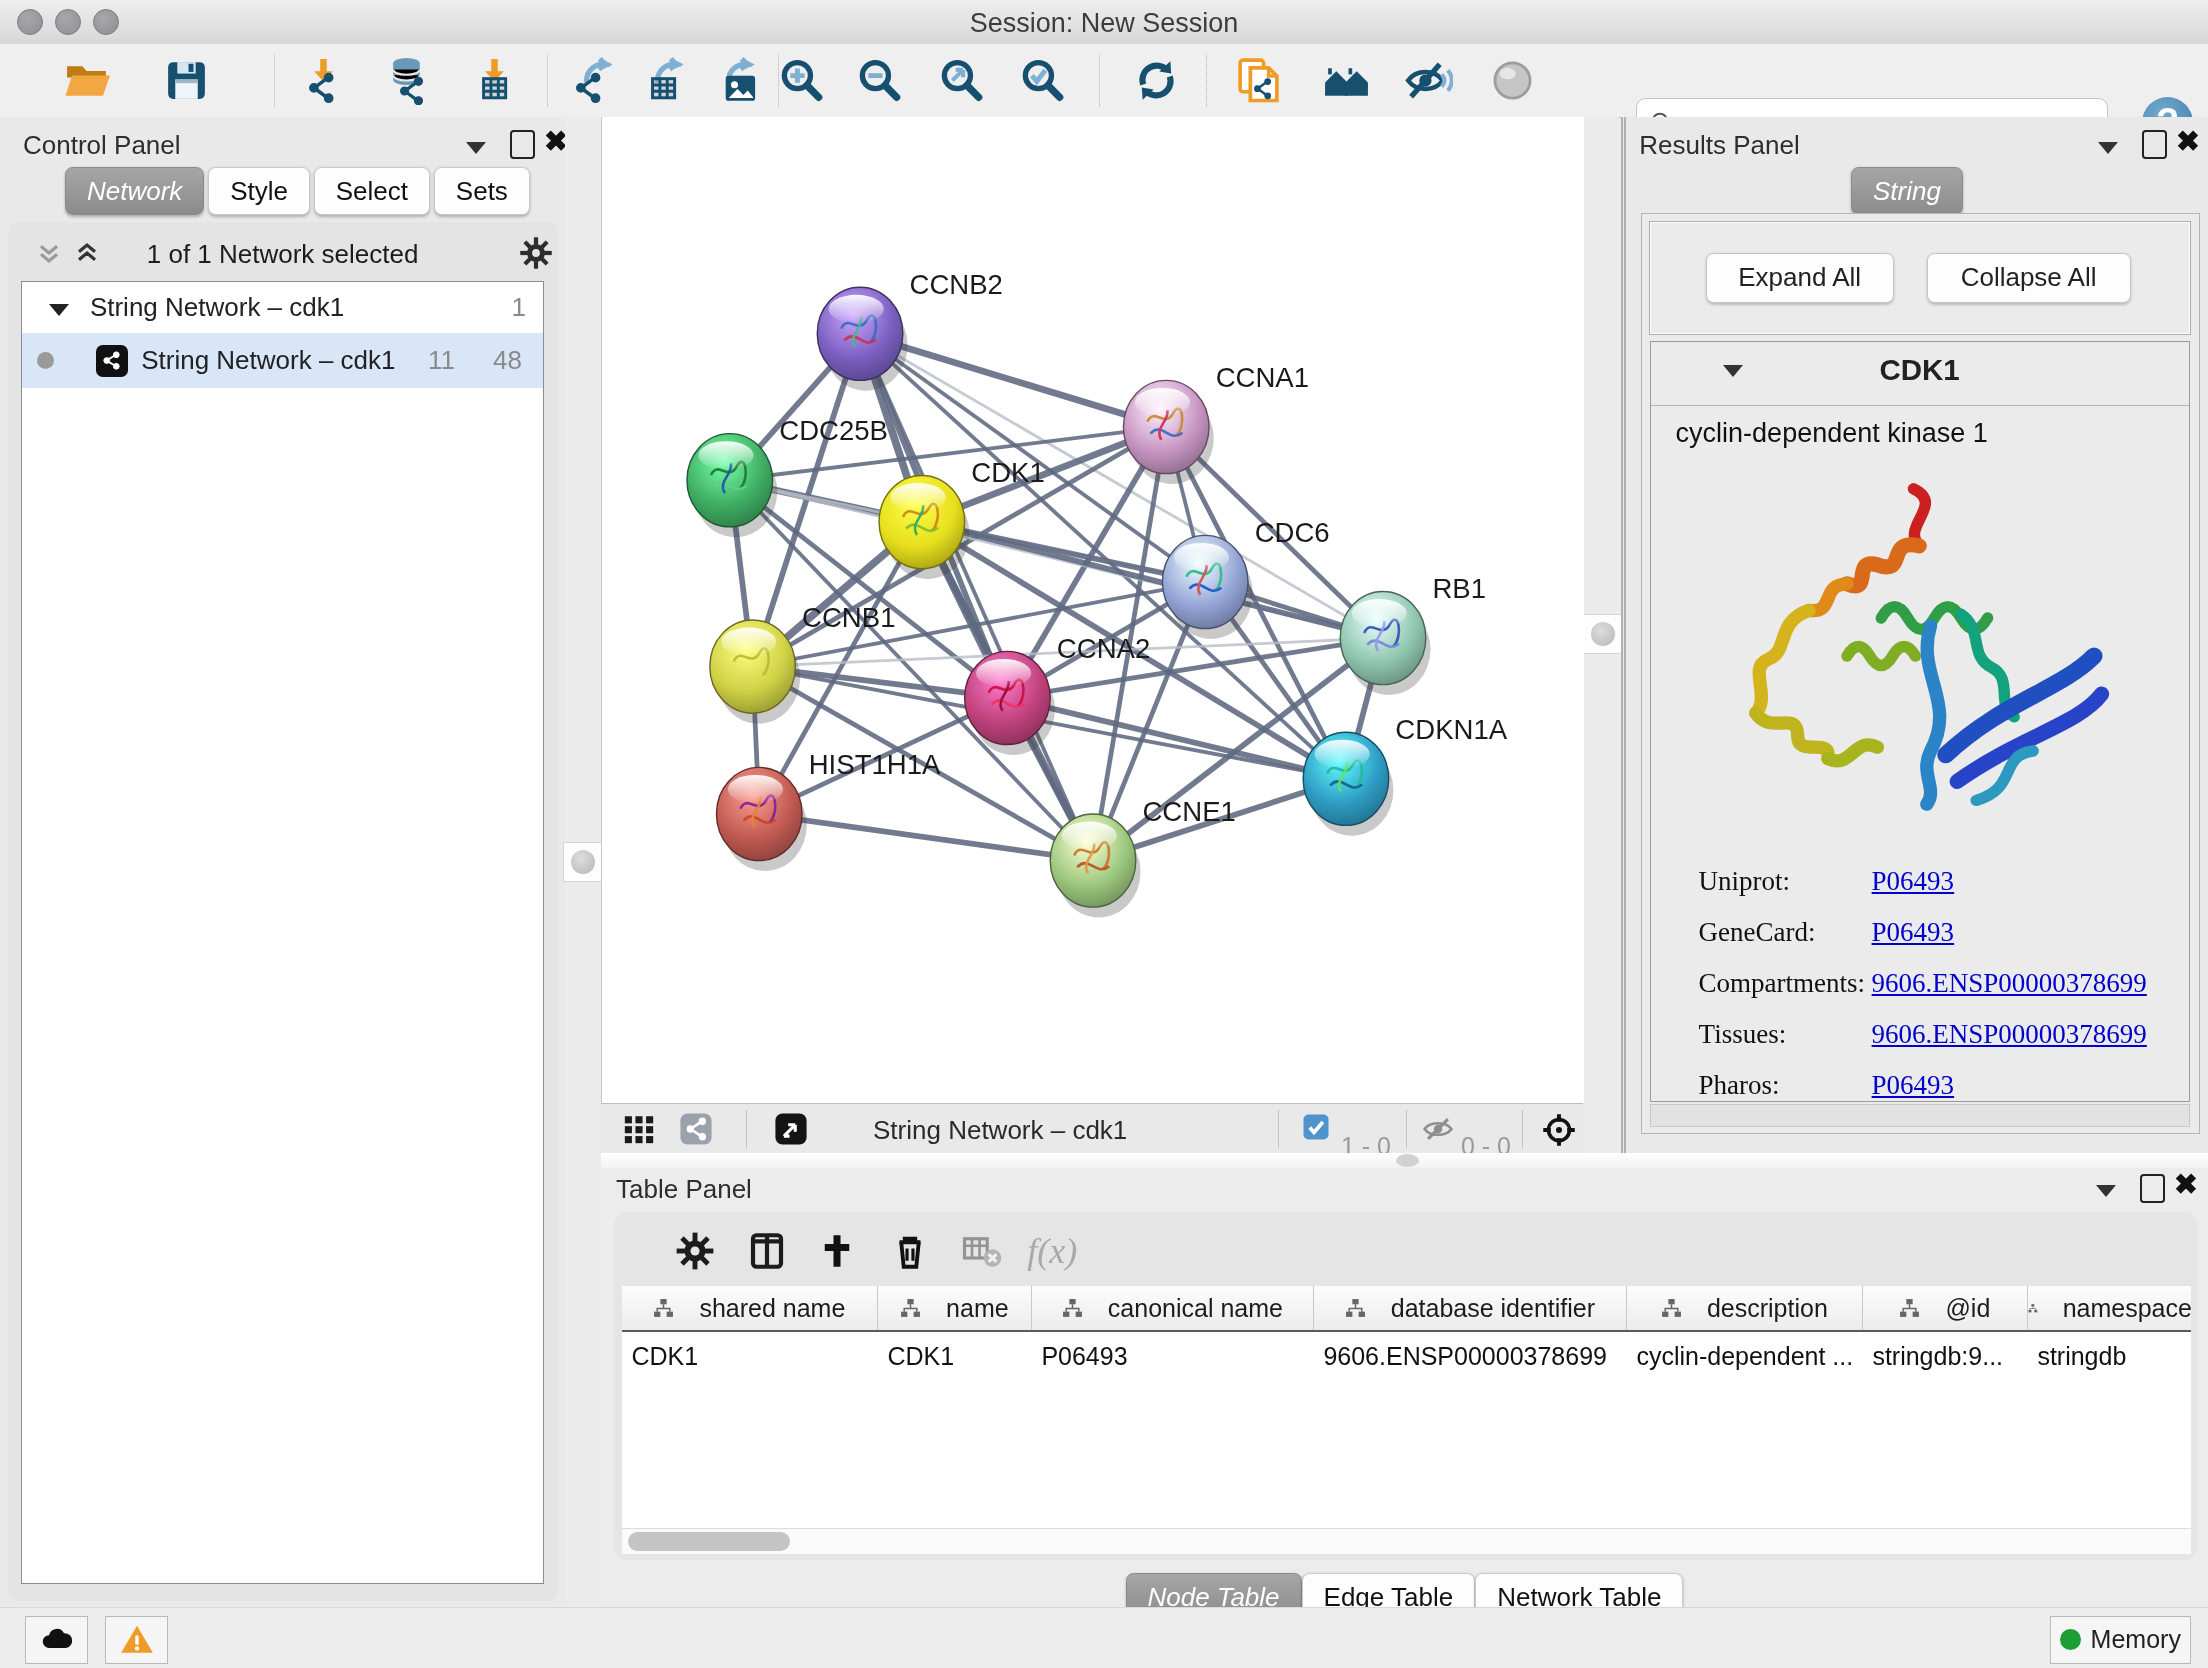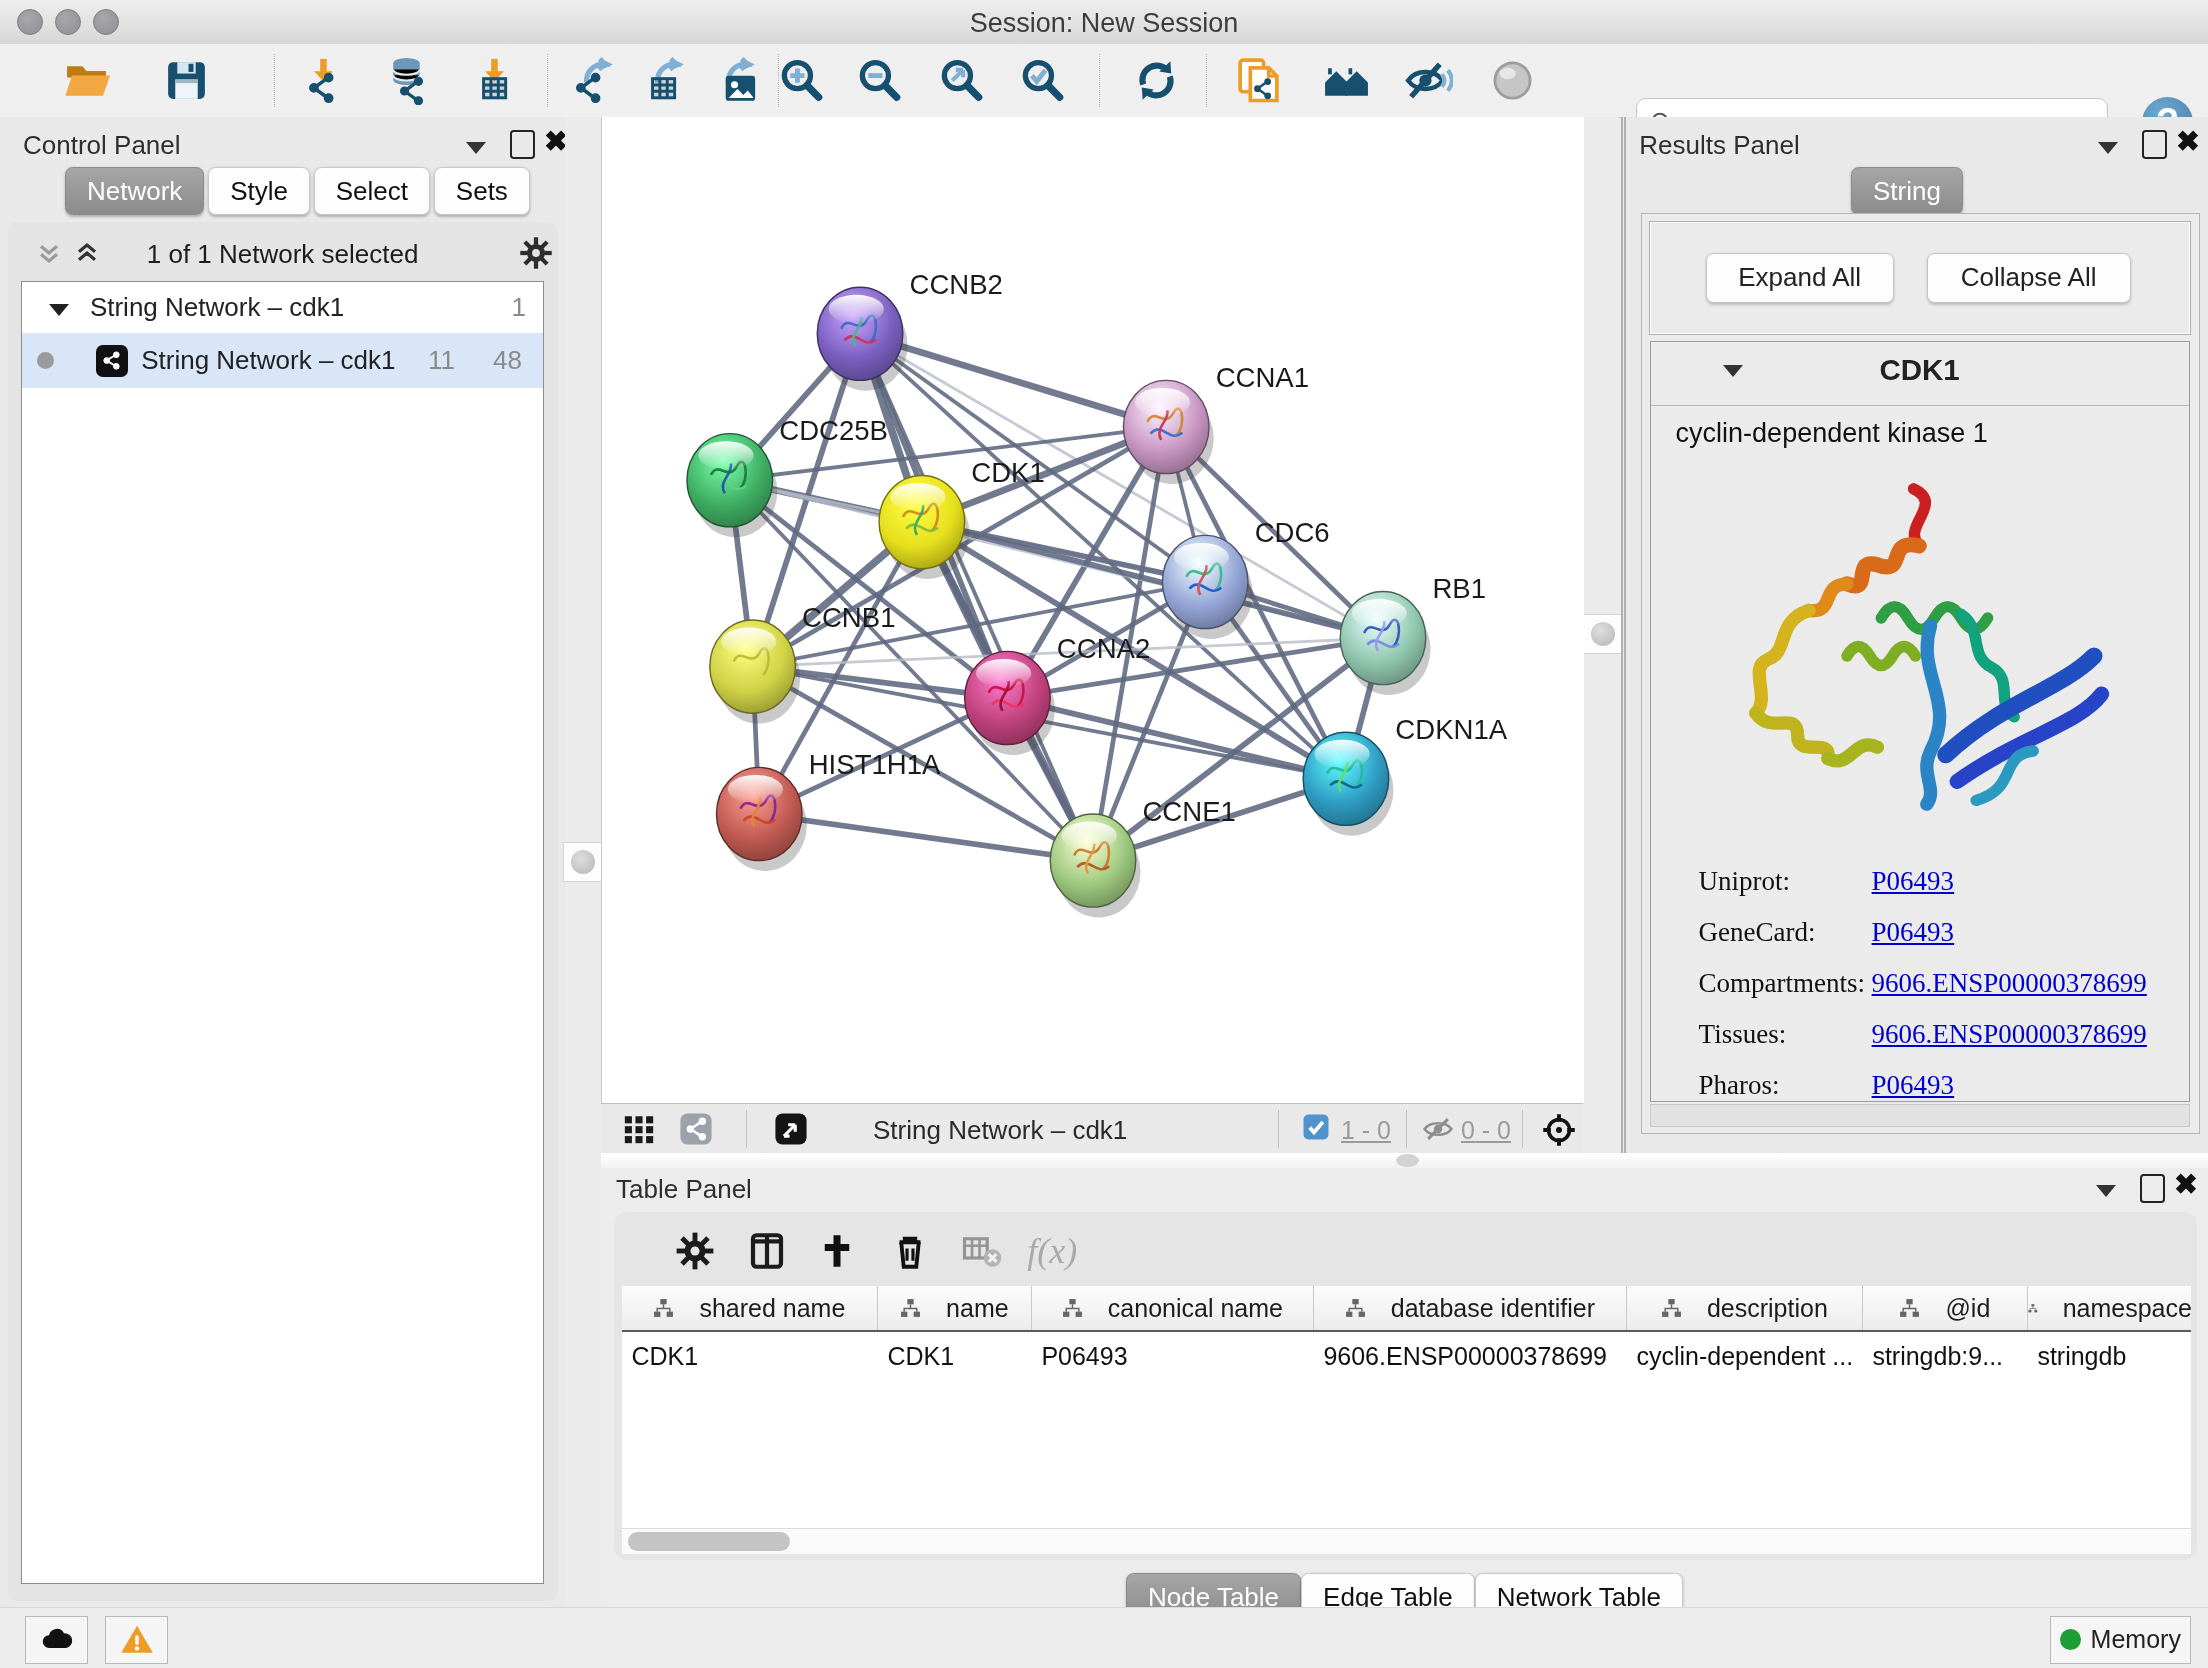--- a/index.html
+++ b/index.html
@@ -25,21 +25,21 @@
     background:radial-gradient(circle at 38% 32%,#71a9cf,#3f7ca6);color:#fff;font-size:38px;font-weight:bold;
     display:flex;align-items:center;justify-content:center;}
   
   .phead{font-size:26px;color:#2e2e2e;}
   .tri{width:0;height:0;border-left:10.5px solid transparent;border-right:10.5px solid transparent;border-top:12.4px solid #333;display:inline-block;}
   .floatbox{width:21px;height:25px;border:2.9px solid #222;border-radius:3.8px;display:inline-block;}
   .xmark{font-size:28.5px;font-weight:bold;color:#111;}
   .tabbtn{height:46px;border-radius:7.6px;border:1px solid #c9c9c9;background:#fdfdfd;color:#111;
     font-size:26px;display:flex;align-items:center;justify-content:center;padding:0 21px;
     box-shadow:0 1.9px 2.9px rgba(0,0,0,.25);}
-  .tabbtn.sel{background:linear-gradient(#a6a6a6,#8b8b8b);color:#fff;border-color:#8a8a8a;}
+  .tabbtn.sel{background:linear-gradient(#a6a6a6,#8b8b8b);color:#fff;border-color:#8a8a8a;font-style:italic;}
   
   #ctrlpanel{left:0;top:117px;width:565px;height:1490px;background:#e9e9e9;padding-left:36px;}
   #ctabs{position:absolute;left:65px;top:50px;display:flex;gap:3.8px;}
   #cinner{position:absolute;left:7.6px;top:105px;width:550px;height:1379px;background:#e4e4e4;border-radius:9.5px;}
   #netselrow{position:absolute;left:0;top:9.5px;width:100%;height:44px;}
   #netstatus{position:absolute;left:0;right:0;text-align:center;font-size:26px;color:#1c1c1c;top:7.6px;}
   #treebox{position:absolute;left:13.3px;top:59px;width:521px;height:1301px;background:#fff;border:1.9px solid #8d8d8d;}
   .trow{position:relative;width:100%;height:51px;font-size:26px;display:flex;align-items:center;}
   .trow .cnt{position:absolute;color:#8a8a8a;}
   #trow2{background:#d9e6f8;height:55px;}
@@ -49,21 +49,21 @@
   .grip{position:absolute;width:38px;height:38px;background:#fdfdfd;border:1px solid #d5d5d5;display:flex;align-items:center;justify-content:center;}
   .gripdot{width:24px;height:24px;border-radius:50%;background:radial-gradient(circle at 40% 35%,#dedede,#b5b5b5);}
   #hsplit{left:601px;top:1153px;width:1607px;height:15px;background:linear-gradient(#ffffff,#f2f2f2);}
   #hgrip{position:absolute;left:795px;top:1px;width:23px;height:13.3px;border-radius:50%;background:#d2d2d2;}
   
   #canvas{left:601px;top:117px;width:982px;height:986px;background:#fff;border-left:1px solid #c9c9c9;}
   #netstatusbar{left:601px;top:1103px;width:982px;height:49px;background:#e9e9e9;border-top:1px solid #bdbdbd;}
   .sbitem{position:absolute;top:7.6px;}
   .sbsep{position:absolute;top:5.7px;height:38px;border-left:1px solid #c2c2c2;}
   .sbtext{font-size:26px;color:#2a2a2a;top:11.4px;}
-  .sbnum{font-size:25px;color:#9a9a9a;top:12px;text-decoration:underline;}
+  .sbnum{font-size:25px;color:#9a9a9a;top:28px;text-decoration:underline;}
   
   #results{left:1621px;top:117px;width:588px;height:1036px;background:#e9e9e9;border-left:5.7px double #b0b0b0;}
   #rtab{position:absolute;left:225px;top:50px;}
   #rbox{position:absolute;left:15px;top:96px;width:557px;height:919px;background:#ebebeb;border:1px solid #b5b5b5;}
   #expbox{position:absolute;left:7.6px;top:7.6px;width:538px;height:110px;border:1.9px solid #fff;outline:1px solid #adadad;}
   .rbtn{position:absolute;top:30px;height:48px;border-radius:7.6px;background:#fdfdfd;border:1px solid #c4c4c4;
     box-shadow:0 1.9px 2.9px rgba(0,0,0,.2);font-size:26px;display:flex;align-items:center;justify-content:center;}
   #card{position:absolute;left:7.6px;top:127px;width:538px;height:759px;border:1px solid #9a9a9a;background:#ebebeb;}
   #cardhead{position:absolute;left:0;top:0;width:100%;height:63px;border-bottom:1px solid #b5b5b5;}
   #cardname{position:absolute;left:0;right:0;text-align:center;top:11.4px;font-size:29.5px;font-weight:bold;}

